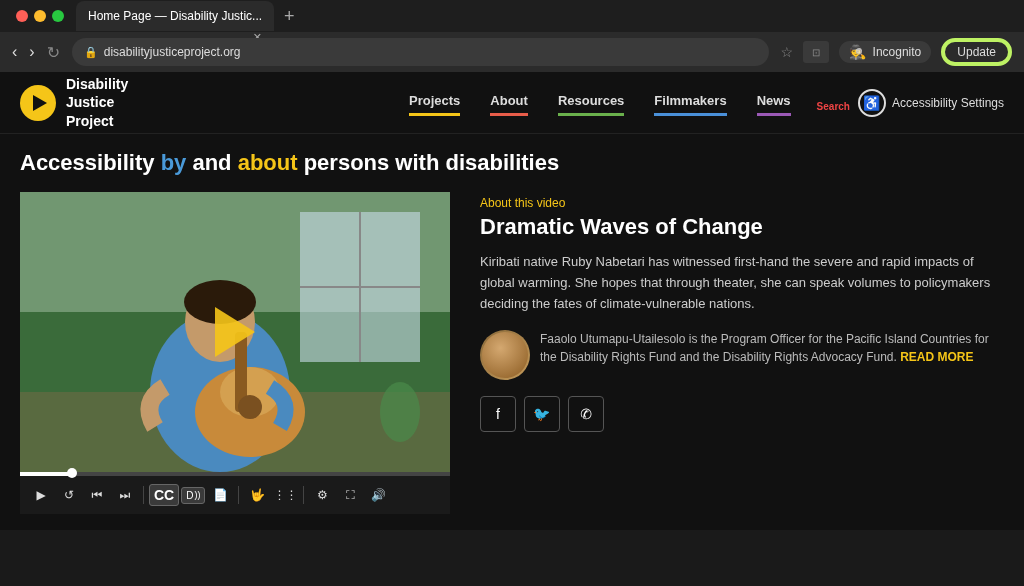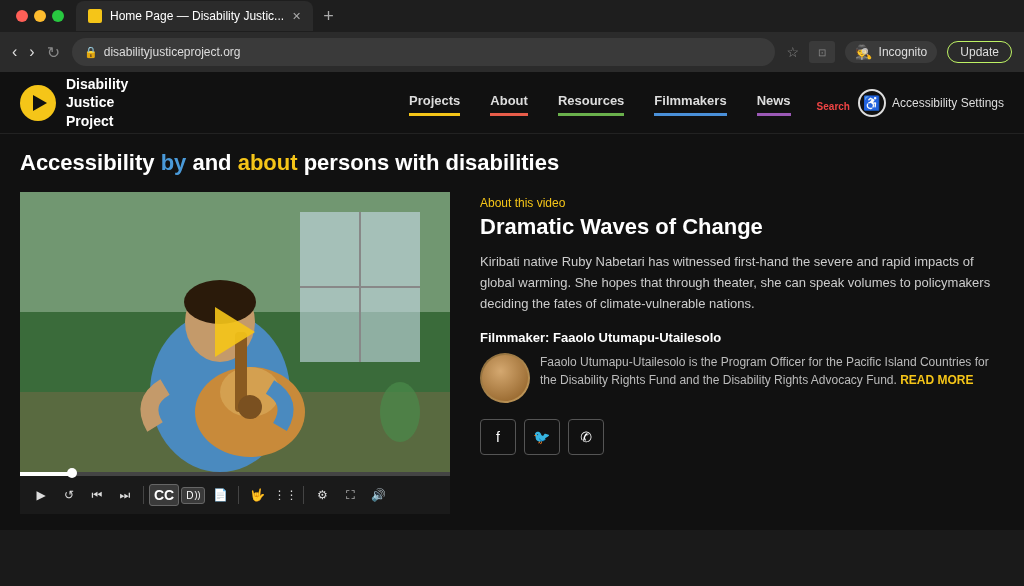--- a/index.html
+++ b/index.html
@@ -26,20 +26,21 @@
       background: #2b2b2b;
       border-radius: 8px 8px 0 0;
       padding: 0 12px;
       height: 30px;
       display: flex;
       align-items: center;
       gap: 8px;
       color: #fff;
       font-size: 12px;
       min-width: 160px;
+      flex-direction: column;
     }
     .tab-favicon { width: 14px; height: 14px; background: #f5c518; border-radius: 2px; display: flex; align-items: center; justify-content: center; }
     .tab-close { margin-left: auto; color: #aaa; font-size: 11px; cursor: pointer; }
     .tab-new { color: #aaa; font-size: 18px; cursor: pointer; padding: 0 6px; }
     .address-bar {
       display: flex;
       align-items: center;
       height: 40px;
       background: #2b2b2b;
       padding: 0 12px;
@@ -61,21 +62,21 @@
     }
     .url-lock { color: #888; font-size: 11px; }
     .addr-actions { display: flex; gap: 10px; align-items: center; }
     .star-icon { color: #888; font-size: 14px; }
     .incognito-btn {
       display: flex; align-items: center; gap: 6px;
       background: #3a3a3a; border-radius: 20px;
       padding: 3px 10px; color: #ddd; font-size: 12px;
     }
     .update-btn {
-      background: transparent; border: 1px solid #bef264;
+      background: transparent; border: 4px solid #bef264;
       border-radius: 20px; padding: 3px 12px;
       color: #ddd; font-size: 12px;
     }
 
     
     .site { background: #111; }
 
     
     .site-header {
       background: #111;
@@ -429,24 +430,20 @@
         <div class="vc-btn">⚙</div>
         <div class="vc-btn">⛶</div>
         <div class="vc-btn">🔊</div>
       </div>
     </div>
 
     <div class="video-info">
       <div class="video-label">About this video</div>
       <div class="video-title">Dramatic Waves of Change</div>
       <div class="video-desc">Kiribati native Ruby Nabetari has witnessed first-hand the severe and rapid impacts of global warming. She hopes that through theater, she can speak volumes to policymakers deciding the fates of climate-vulnerable nations.</div>
-      <div class="filmmaker-label">
-        <span>Filmmaker:</span>
-        <span>Faaolo Utumapu-Utailesolo</span>
-      </div>
       <div class="filmmaker-bio">
         <div class="filmmaker-avatar">
           <div class="filmmaker-avatar-inner"></div>
         </div>
         <div class="filmmaker-text">
           <span>Faaolo Utumapu-Utailesolo is the Program Officer for the Pacific Island Countries for the Disability Rights Fund and the Disability Rights Advocacy Fund.</span>
           <span> </span>
           <span class="read-more">READ MORE</span>
         </div>
       </div>

